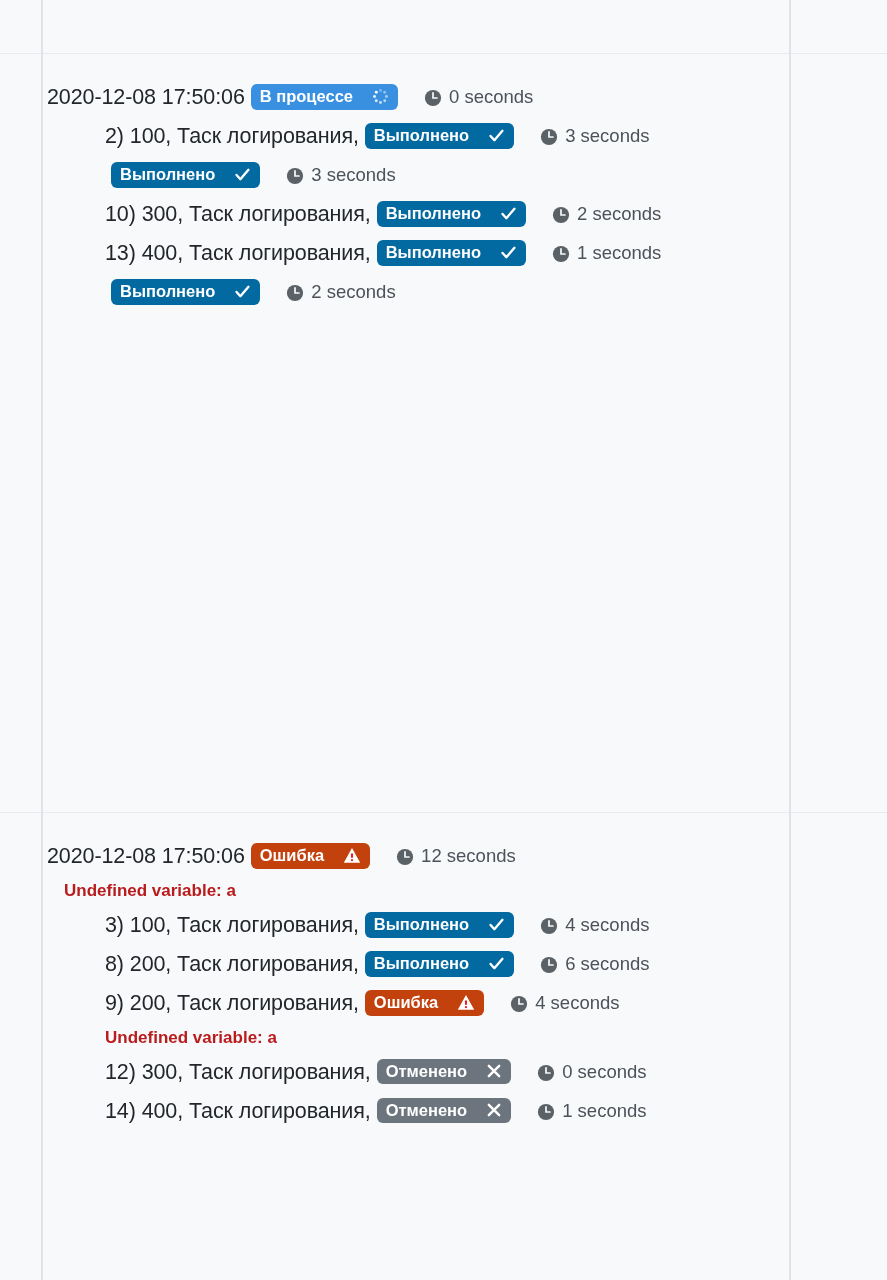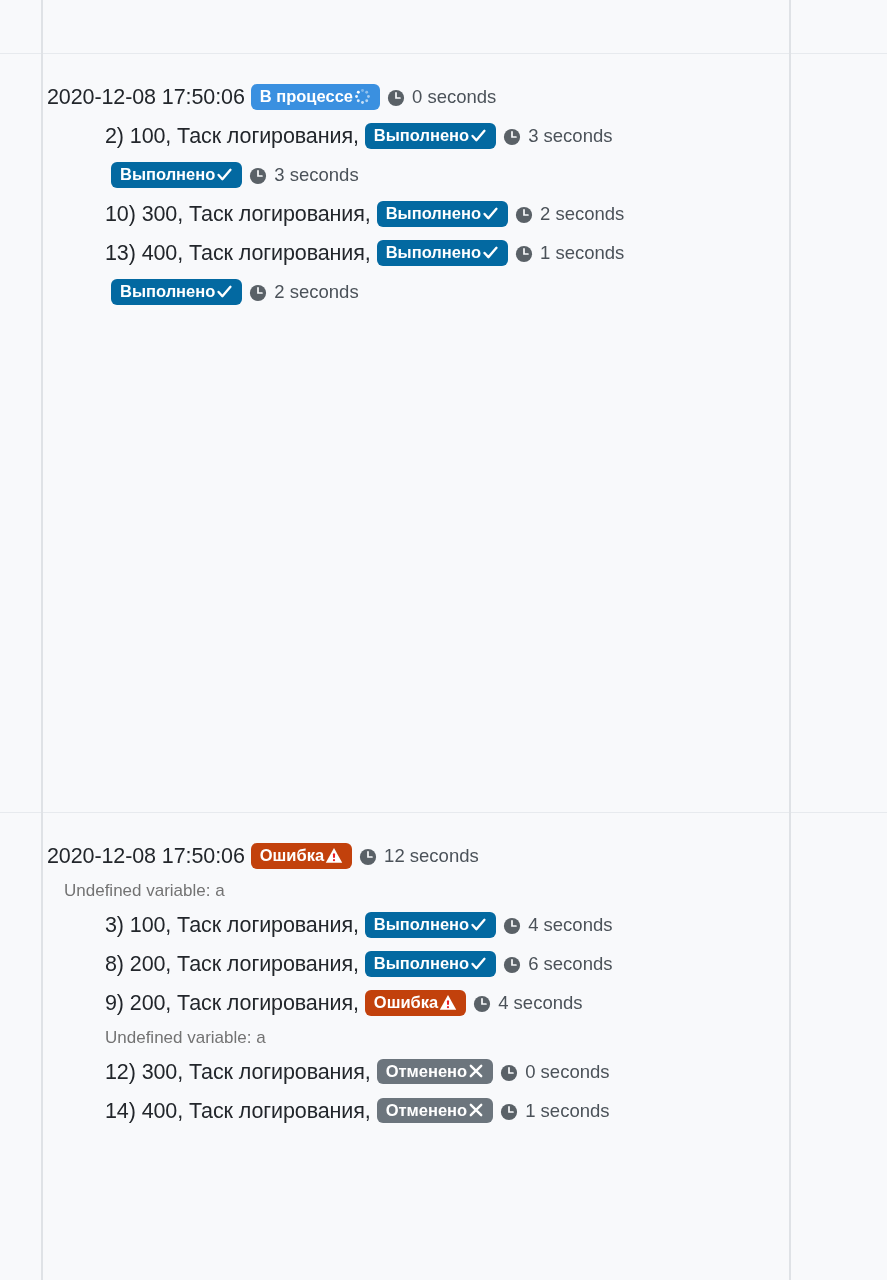--- a/index.html
+++ b/index.html
@@ -88,34 +88,35 @@
     color: #22262b;
   }
   .task-label {
     font-size: 21.5px;
     letter-spacing: -0.1px;
   }
 
   
   .err-msg {
     font-size: 17px;
-    color: #737373;
+    color: #b91c1c;
     height: 30px;
     display: flex;
     align-items: center;
     white-space: nowrap;
+    font-weight: bold;
   }
   .err-msg.lvl0 { padding-left: 21px; }
   .err-msg.lvl1 { padding-left: 62px; }
 
   
   .badge {
     display: inline-flex;
     align-items: center;
-    gap: 1px;
+    gap: 19px;
     border-radius: 6px;
     font-size: 16.5px;
     font-weight: bold;
     color: #ffffff;
     padding: 4px 9px 5px 9px;
     line-height: 1;
     margin: 0 6px;
     position: relative;
     top: -1px;
     justify-content: flex-end;
@@ -130,21 +131,21 @@
     align-items: center;
     justify-content: center;
     flex: 0 0 auto;
   }
 
   
   .dur {
     display: inline-flex;
     align-items: center;
     gap: 7px;
-    margin-left: 1px;
+    margin-left: 20px;
     font-size: 18.5px;
     color: #4f575e;
   }
   .clock-icon { display:inline-flex; align-items:center; }
   .dur-text { font-size: 18.5px; color: #4b5259; }
 </style>
 </head>
 <body>
 
 <div class="log-table">

